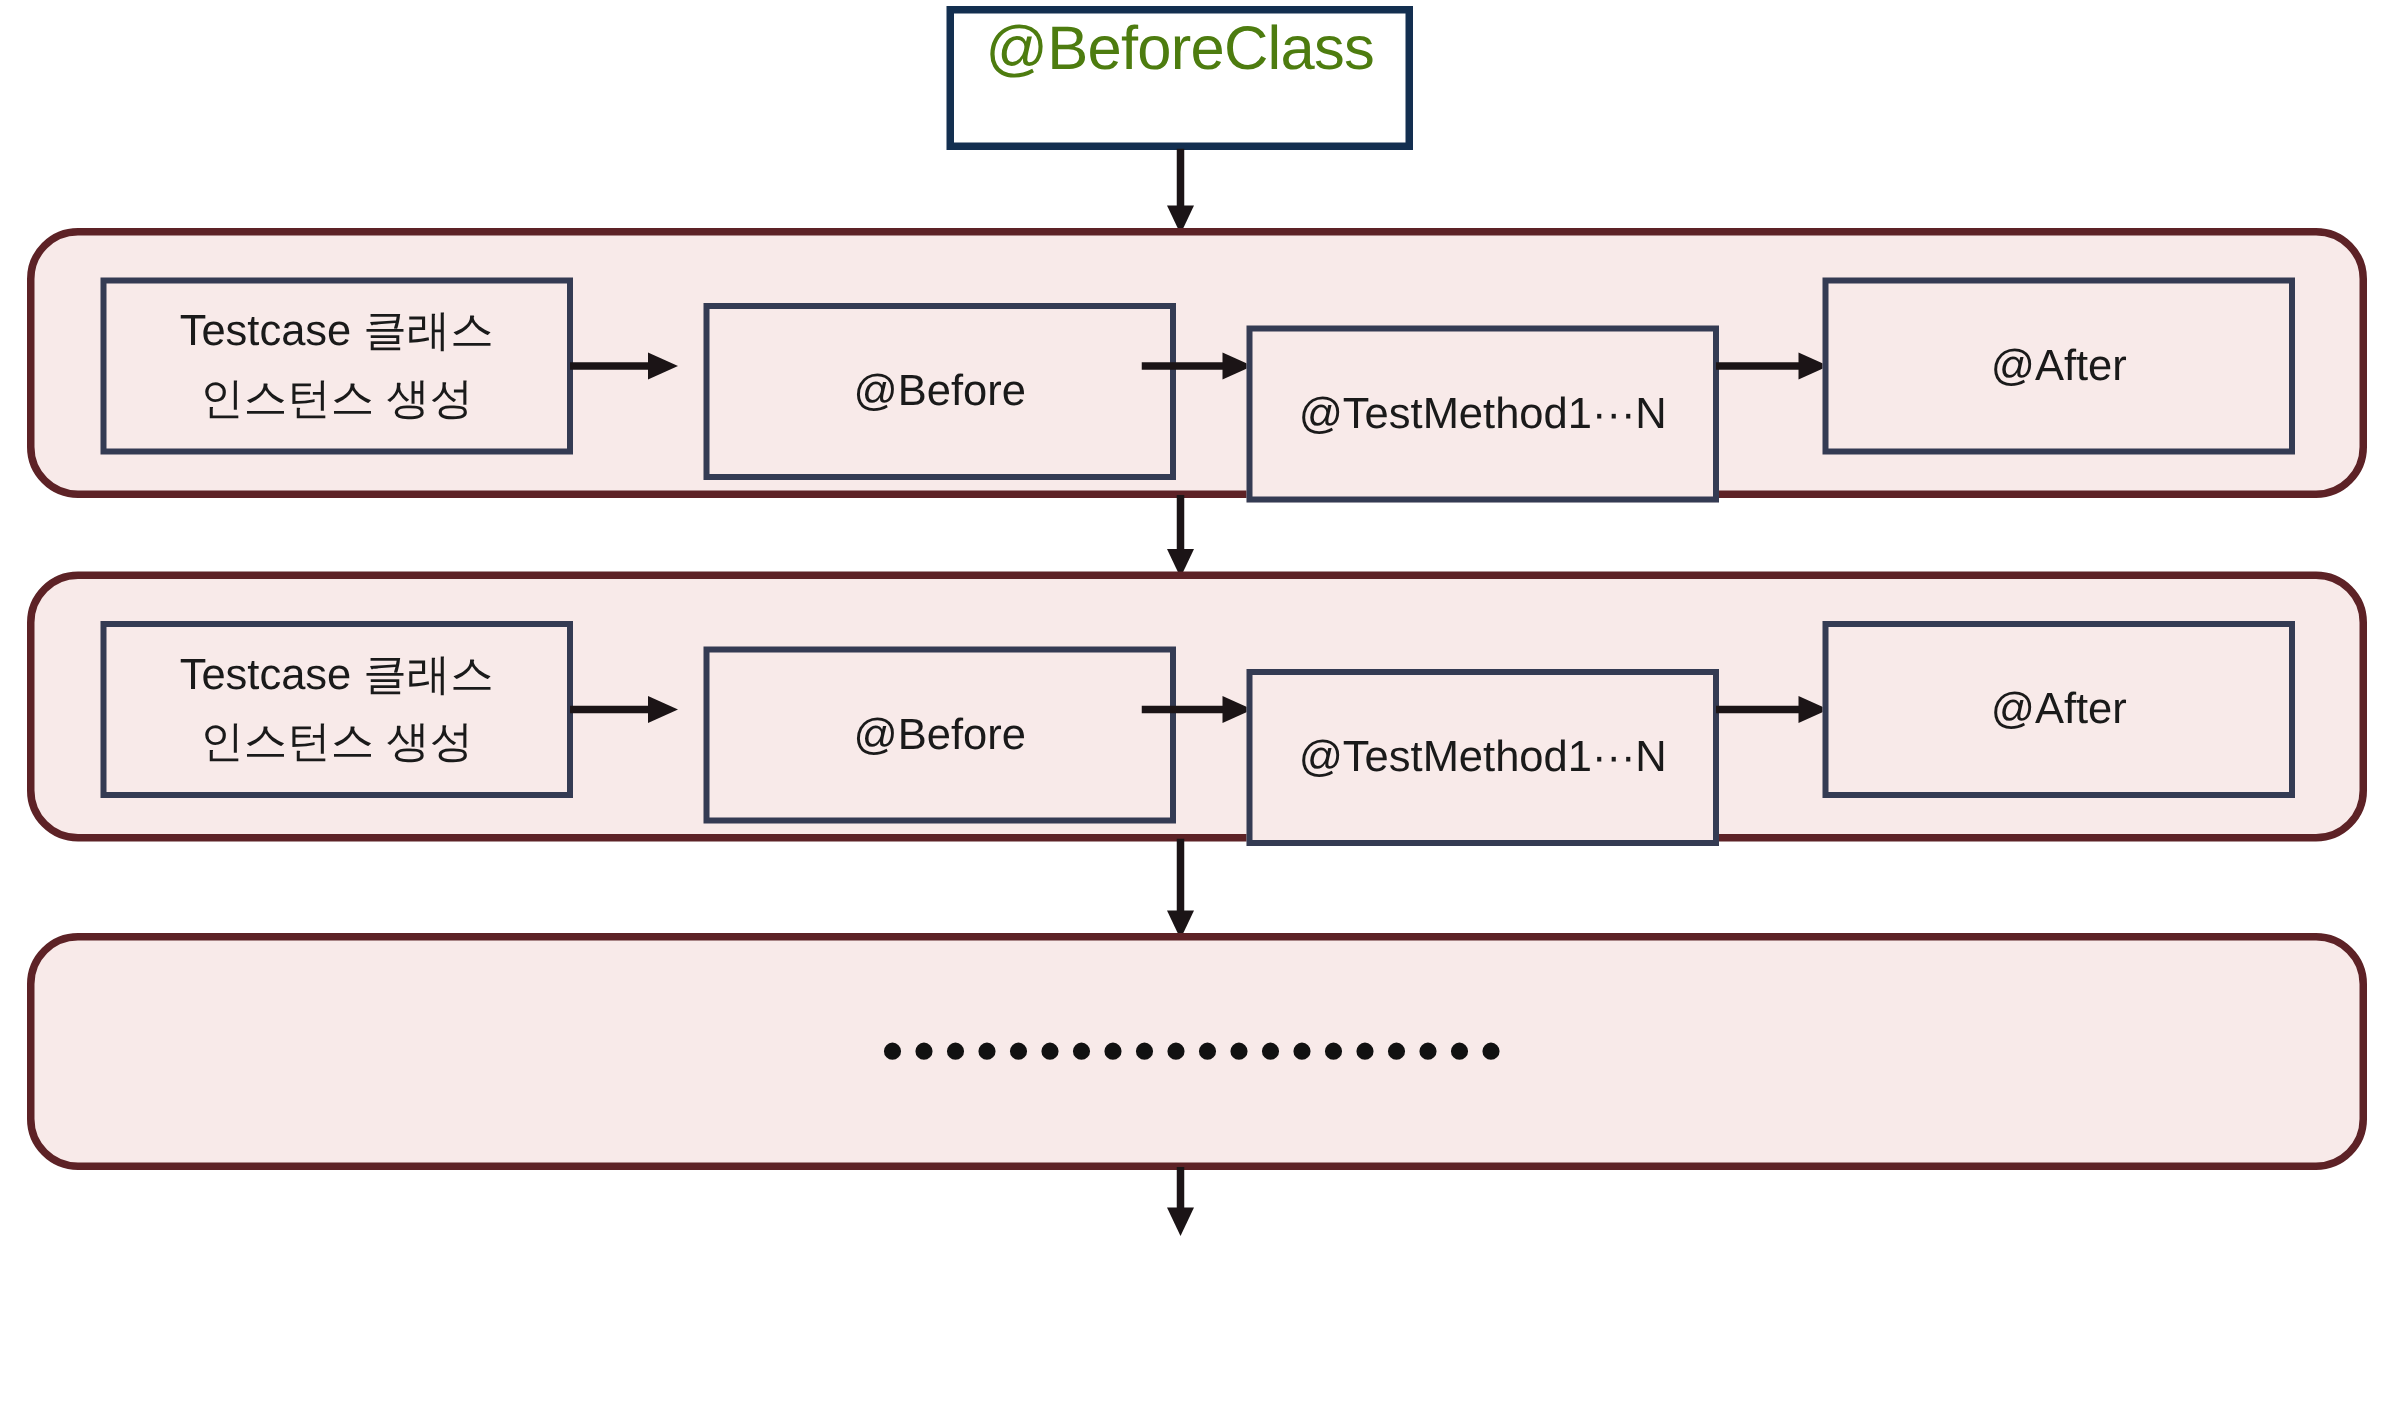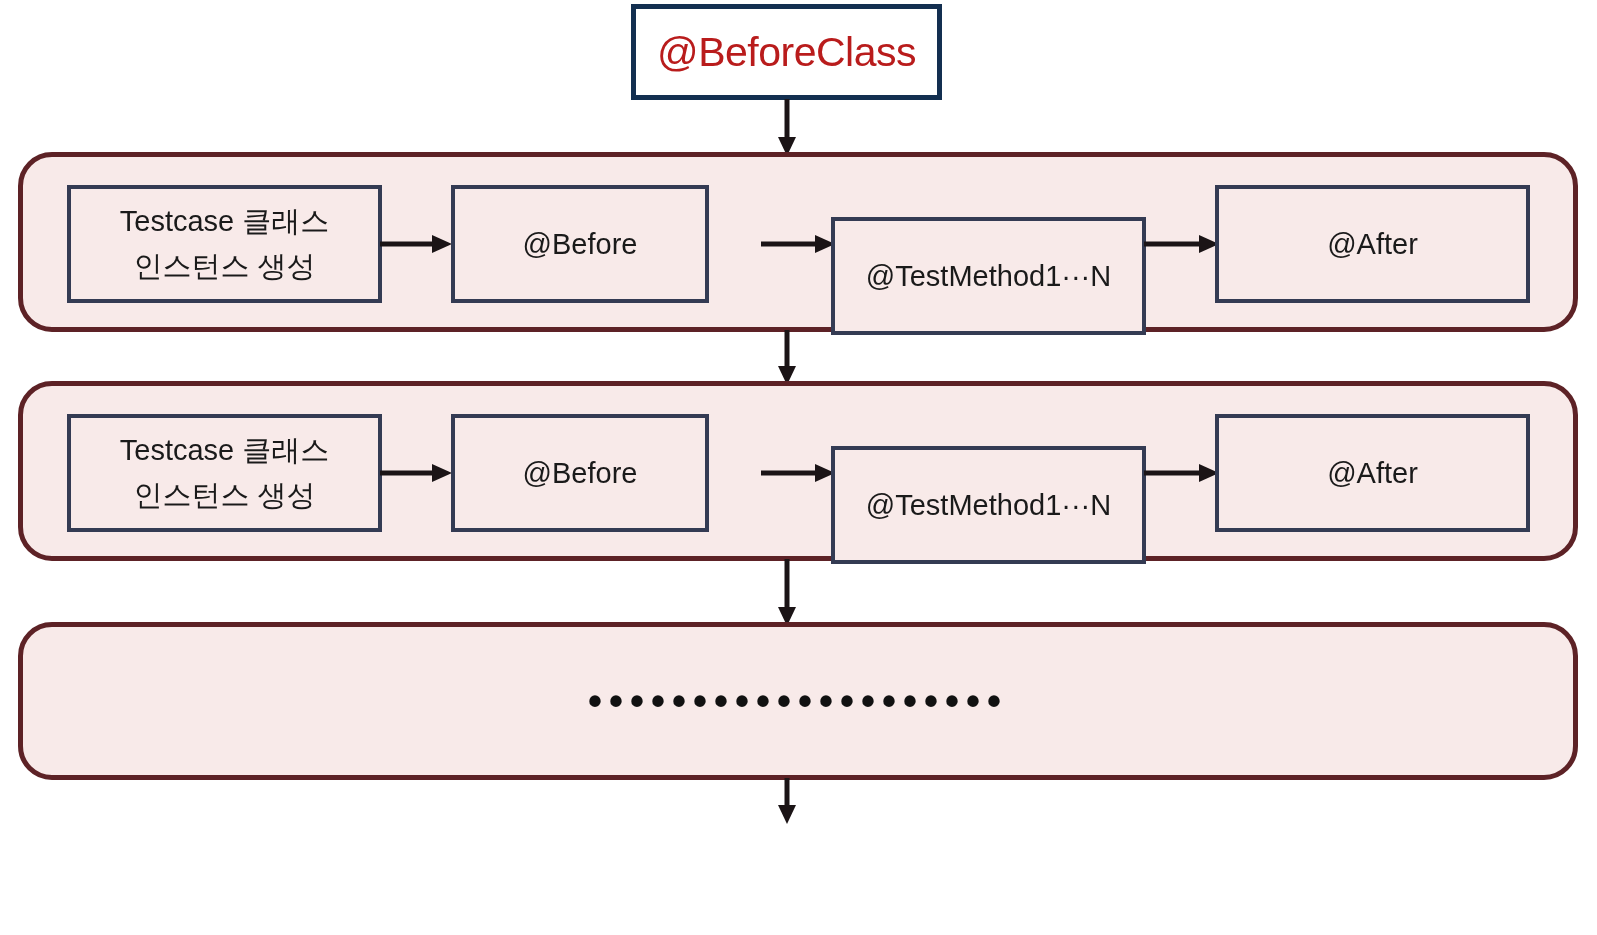--- a/index.html
+++ b/index.html
@@ -20,23 +20,23 @@
     overflow: hidden;
   }
 
   
   .class-box {
     position: absolute;
     background: #ffffff;
     border: 5px solid #132F50;
     box-sizing: border-box;
     display: flex;
-    align-items: center;
+    align-items: flex-start;
     justify-content: center;
-    color: #b91c1c;
+    color: #4d7c0f;
     font-size: 41px;
     letter-spacing: -0.5px;
     white-space: nowrap;
   }
   #box-beforeclass {
     left: 631px;
     top: 4px;
     width: 311px;
     height: 96px;
   }
@@ -72,21 +72,21 @@
     align-items: center;
     justify-content: center;
     color: #1a1a1a;
     font-size: 29px;
     white-space: nowrap;
     line-height: 1.55;
   }
   .step-box .line { display: block; }
 
   .step-testcase { left: 44px;   width: 315px; }
-  .step-before   { left: 428px;  width: 258px; }
+  .step-before   { left: 446px;  width: 315px; margin-top: 17px; }
   .step-test     { left: 808px;  width: 315px; margin-top: 32px; }
   .step-after    { left: 1192px; width: 315px; }
 
   .group .step-box { top: 28px; height: 118px; }
 
   
   .dots-row {
     position: absolute;
     left: 0;
     right: 0;

